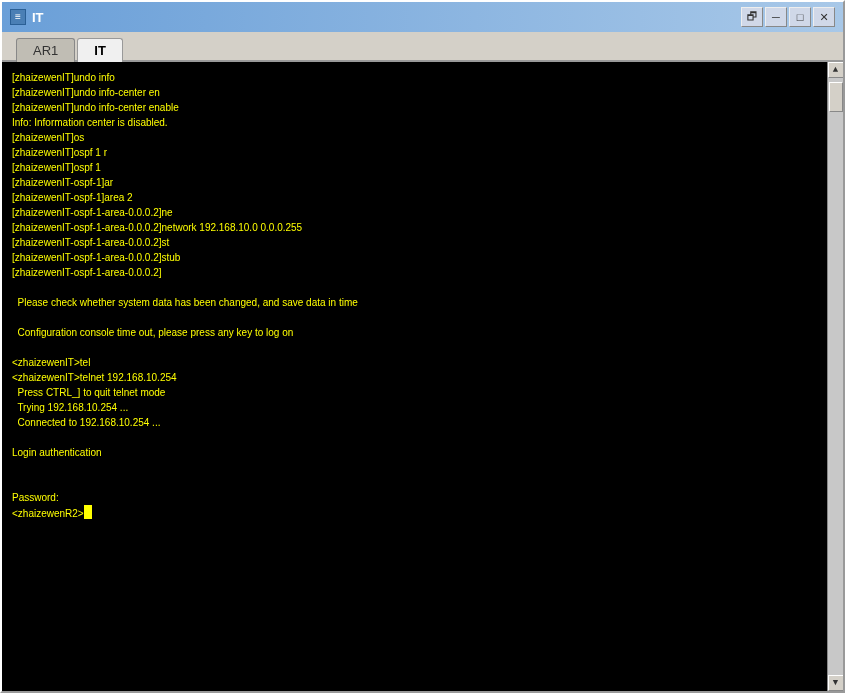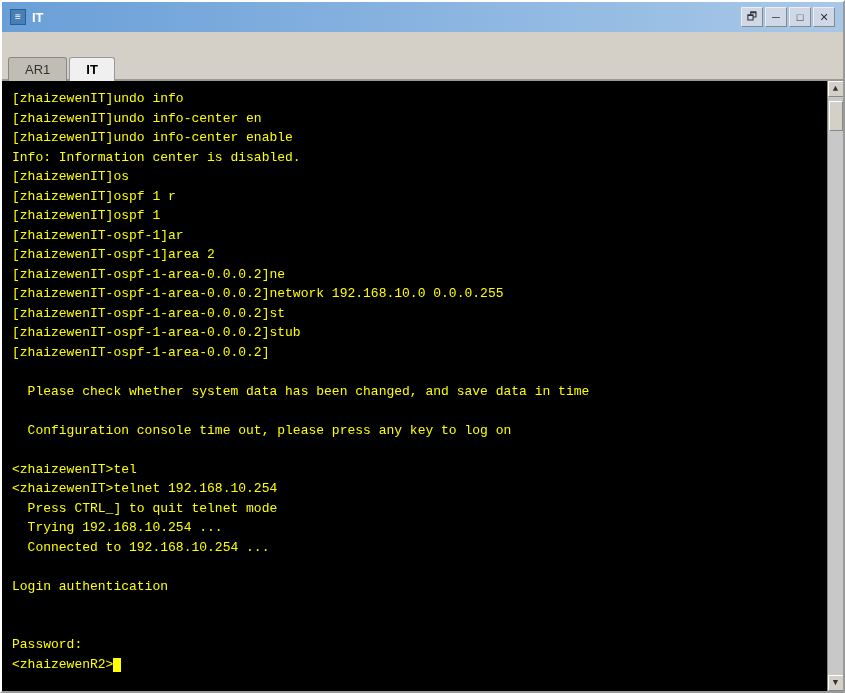--- a/index.html
+++ b/index.html
@@ -70,22 +70,22 @@
       justify-content: center;
       cursor: pointer;
       font-size: 11px;
       font-family: 'Marlett', 'Wingdings', sans-serif;
       color: #333;
     }
     .tab-bar {
       background: #d4d0c8;
       display: flex;
       align-items: flex-end;
-      padding: 4px 6px 0 6px;
-      height: 49px;
+      padding: 4px 6px 0 14px;
+      height: 30px;
       border-bottom: 2px solid #999;
     }
     .tab {
       padding: 4px 16px;
       font-family: 'Segoe UI', Arial, sans-serif;
       font-size: 13px;
       cursor: pointer;
       border: 1px solid #888;
       border-bottom: none;
       background: #c0bdb4;
@@ -108,22 +108,22 @@
       background: #000;
       position: relative;
       overflow: hidden;
       display: flex;
     }
     .terminal-content {
       flex: 1;
       padding: 8px 10px;
       overflow-y: auto;
       color: #ffff00;
-      font-family: Liberation Mono, monospace;
-      font-size: 13px;
+      font-family: Liberation Sans, sans-serif;
+      font-size: 10px;
       line-height: 1.5;
       white-space: pre;
     }
     .scrollbar {
       width: 16px;
       background: #c0c0c0;
       border-left: 1px solid #888;
       display: flex;
       flex-direction: column;
       align-items: center;

